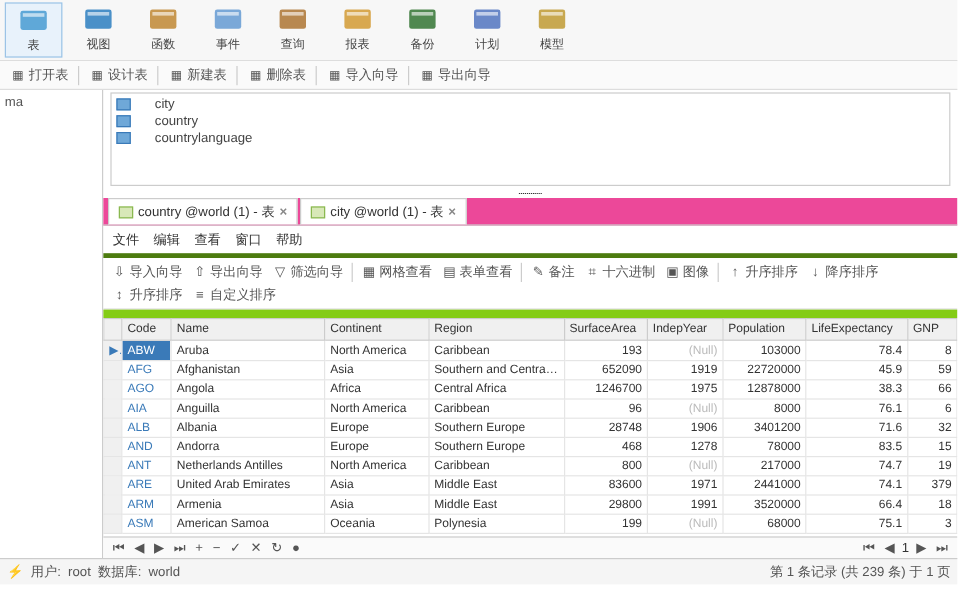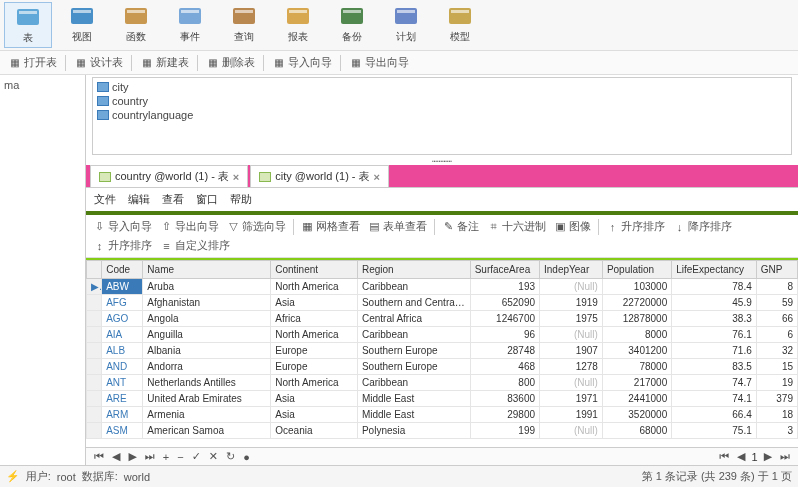--- a/index.html
+++ b/index.html
@@ -10,33 +10,33 @@
   .top-icon { width: 28px; height: 24px; display: flex; align-items: center; justify-content: center; }
   .top-label { font-size: 10px; color: #444; margin-top: 2px; }
   .sub-toolbar { display: flex; gap: 2px; padding: 2px 4px; border-bottom: 1px solid #ddd; background: #fafafa; align-items: center; }
   .sub-btn { display: flex; align-items: center; gap: 2px; padding: 2px 4px; cursor: pointer; font-size: 10px; color: #555; }
   .sub-btn .ic { width: 14px; height: 14px; display: flex; align-items: center; justify-content: center; font-size: 10px; }
   .sep { width: 1px; height: 16px; background: #ccc; margin: 0 2px; }
   .main-area { display: flex; height: 390px; }
   .left-panel { width: 86px; border-right: 1px solid #ccc; padding: 4px; font-size: 10px; color: #555; }
   .right-panel { flex: 1; display: flex; flex-direction: column; overflow: hidden; }
   .table-list { border: 1px solid #ccc; margin: 2px 6px; height: 78px; background: #fff; padding: 2px; overflow: auto; }
-  .table-list-item { padding: 1px 2px; display: flex; align-items: center; gap: 3px; cursor: pointer; color: #444; font-size: 11px; }
+  .table-list-item { padding: 1px 2px; display: flex; align-items: center; gap: 20px; cursor: pointer; color: #444; font-size: 11px; }
   .tb-ic { width: 12px; height: 10px; background: #6fa8d8; border: 1px solid #3a7ab8; display: inline-block; }
   .divider-handle { height: 8px; cursor: ns-resize; display: flex; justify-content: center; align-items: center; }
   .tabs-row { display: flex; border-bottom: 1px solid #ccc; padding-left: 4px; background: #ec4899; }
   .tab { display: flex; align-items: center; gap: 4px; padding: 3px 8px; border: 1px solid #ccc; border-bottom: none; background: #fff; margin-right: 2px; font-size: 10px; }
   .tab .tb-ic2 { width: 12px; height: 10px; background: #d8e8b8; border: 1px solid #8ab850; }
   .tab .close { cursor: pointer; color: #888; font-weight: bold; }
   .menu-row { display: flex; gap: 12px; padding: 4px 8px; font-size: 11px; border-bottom: 4px solid #4d7c0f; }
   .menu-row span { cursor: pointer; }
   .tool-row { display: flex; gap: 2px; padding: 3px 4px; border-bottom: 1px solid #ddd; flex-wrap: wrap; align-items: center; }
   .tool-btn { display: flex; align-items: center; gap: 2px; padding: 1px 3px; cursor: pointer; font-size: 10px; color: #555; }
   .tool-btn .ic { width: 13px; height: 13px; display: flex; align-items: center; justify-content: center; }
-  .grid-wrap { overflow: auto; flex: 1; border-top: 2px solid #84cc16; }
+  .grid-wrap { overflow: auto; flex: 1; border-top: 7px solid #84cc16; }
   table.grid { border-collapse: collapse; width: 100%; table-layout: fixed; }
   table.grid th { background: #f0f0f0; border: 1px solid #ccc; padding: 3px 4px; text-align: left; font-weight: normal; font-size: 10px; color: #333; white-space: nowrap; overflow: hidden; }
   table.grid td { border: 1px solid #e5e5e5; padding: 2px 4px; font-size: 10px; white-space: nowrap; overflow: hidden; text-overflow: ellipsis; }
   table.grid td.num { text-align: right; }
   table.grid td.null { color: #bbb; text-align: right; }
   table.grid td.link { color: #3a7ab8; }
   table.grid tr.sel td.code { background: #3a7ab8; color: #fff; }
   .row-marker { width: 14px; background: #f0f0f0; border: 1px solid #ccc; text-align: center; color: #3a7ab8; }
   .nav-bar { display: flex; align-items: center; gap: 3px; padding: 2px 6px; border-top: 1px solid #ccc; background: #fafafa; font-size: 11px; justify-content: space-between; }
   .nav-left, .nav-right { display: flex; align-items: center; gap: 4px; }
@@ -332,21 +332,21 @@
               <td class="num">76.1</td>
               <td class="num">6</td>
             </tr>
             <tr class="">
               <td class="row-marker"></td>
               <td class="link code">ALB</td>
               <td>Albania</td>
               <td>Europe</td>
               <td>Southern Europe</td>
               <td class="num">28748</td>
-              <td class="num">1907</td>
+              <td class="num">1906</td>
               <td class="num">3401200</td>
               <td class="num">71.6</td>
               <td class="num">32</td>
             </tr>
             <tr class="">
               <td class="row-marker"></td>
               <td class="link code">AND</td>
               <td>Andorra</td>
               <td>Europe</td>
               <td>Southern Europe</td>

